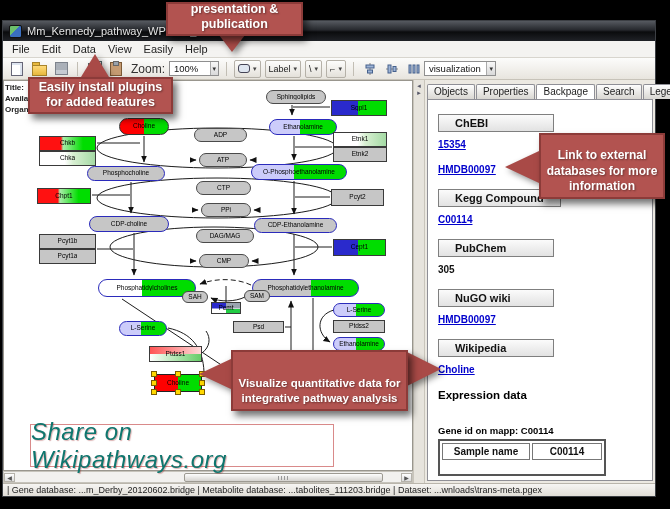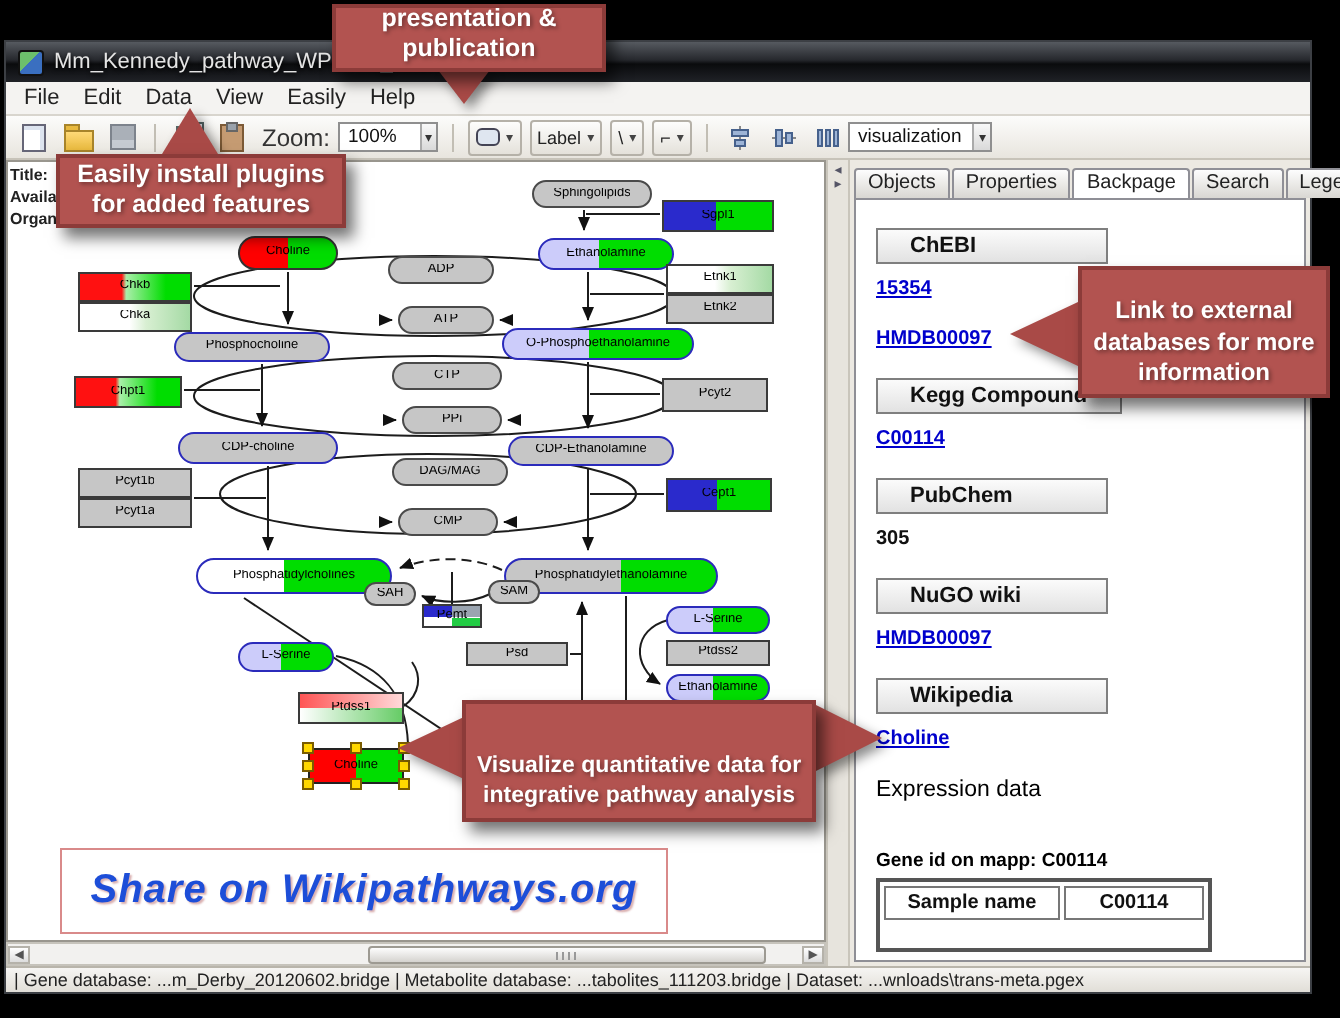--- a/index.html
+++ b/index.html
@@ -65,21 +65,21 @@
   .tabs{display:flex;align-items:flex-end;height:17px;padding:2px 2px 0;gap:1px;flex:0 0 auto}
   .tab{font-size:10px;color:#222;padding:1px 6px 2px;background:linear-gradient(#fdfdfd,#d9d7d2);
        border:1px solid #8f8f96;border-bottom:none;border-radius:2px 2px 0 0;white-space:nowrap}
   .tab.active{background:#fff;position:relative;top:1px;padding-bottom:3px}
   .panel-body{flex:1;margin:0 2px 2px;background:#fff;border:1px solid #8f8f96;
               padding:14px 10px 4px;overflow:hidden;position:relative}
   .bp-header{width:fit-content;min-width:82px;border:1px solid #7f7f7f;background:linear-gradient(#fbfbfb,#e2e2e2);
              font-weight:bold;font-size:11px;color:#111;padding:2px 16px;margin-bottom:7px}
   .bp-link{display:block;font-size:10px;font-weight:bold;color:#0000cc;text-decoration:underline;margin-bottom:14px}
   .bp-text{font-size:10px;font-weight:bold;color:#111;margin-bottom:14px}
-  .bp-exp-title{font-size:11.5px;font-weight:normal;color:#000;margin:2px 0 24px}
+  .bp-exp-title{font-size:11.5px;font-weight:bold;color:#000;margin:2px 0 24px}
   .bp-geneid{font-size:9.5px;font-weight:bold;color:#000;margin-bottom:3px}
   .bp-table{display:inline-block;border:2px solid #555;padding:2px;background:#fff}
   .bp-row{display:flex;gap:2px;margin-bottom:2px}
   .bp-row:last-child{margin-bottom:12px}
   .bp-cell{border:1px solid #777;font-size:10px;font-weight:bold;color:#111;display:flex;
            align-items:center;justify-content:center;height:17px;box-sizing:border-box}
   .bp-cell.c1{width:88px}.bp-cell.c2{width:70px}
 
   
   .statusbar{height:12px;background:linear-gradient(#f6f5f3,#e1ded7);border-top:1px solid #b9b5ab;
@@ -121,21 +121,21 @@
   #ar-draw{left:219px;top:35px}
   #callout-plugins{left:28px;top:77px;width:145px;height:37px;font-size:12.5px;line-height:1.2}
   #ar-plugins{left:81px;top:54px}
   #callout-link{left:539px;top:133px;width:126px;height:66px;font-size:12px;line-height:1.3}
   #ar-link{left:505px;top:151px}
   #callout-visualize{left:231px;top:350px;width:177px;height:61px;font-size:11.5px;line-height:1.35}
   #ar-vis-left{left:199px;top:358px}
   #ar-vis-right{left:407px;top:352px}
   #share-box{position:absolute;left:30px;top:424px;width:302px;height:41px;background:#fff;
              border:1px solid #d98a8a;display:flex;align-items:center;justify-content:center;z-index:25}
-  #share-box span{color:#1d4ed8;font-size:20px;font-weight:bold;font-style:italic;
+  #share-box span{color:#0f766e;font-size:24px;font-weight:normal;font-style:italic;
              text-shadow:1px 1px 1px rgba(150,30,30,.35);letter-spacing:.5px}
   .alsvg{display:block}
 </style>
 </head>
 <body>
 
 <div class="window">
 
   <div class="titlebar">
     <div class="app-icon"></div>

